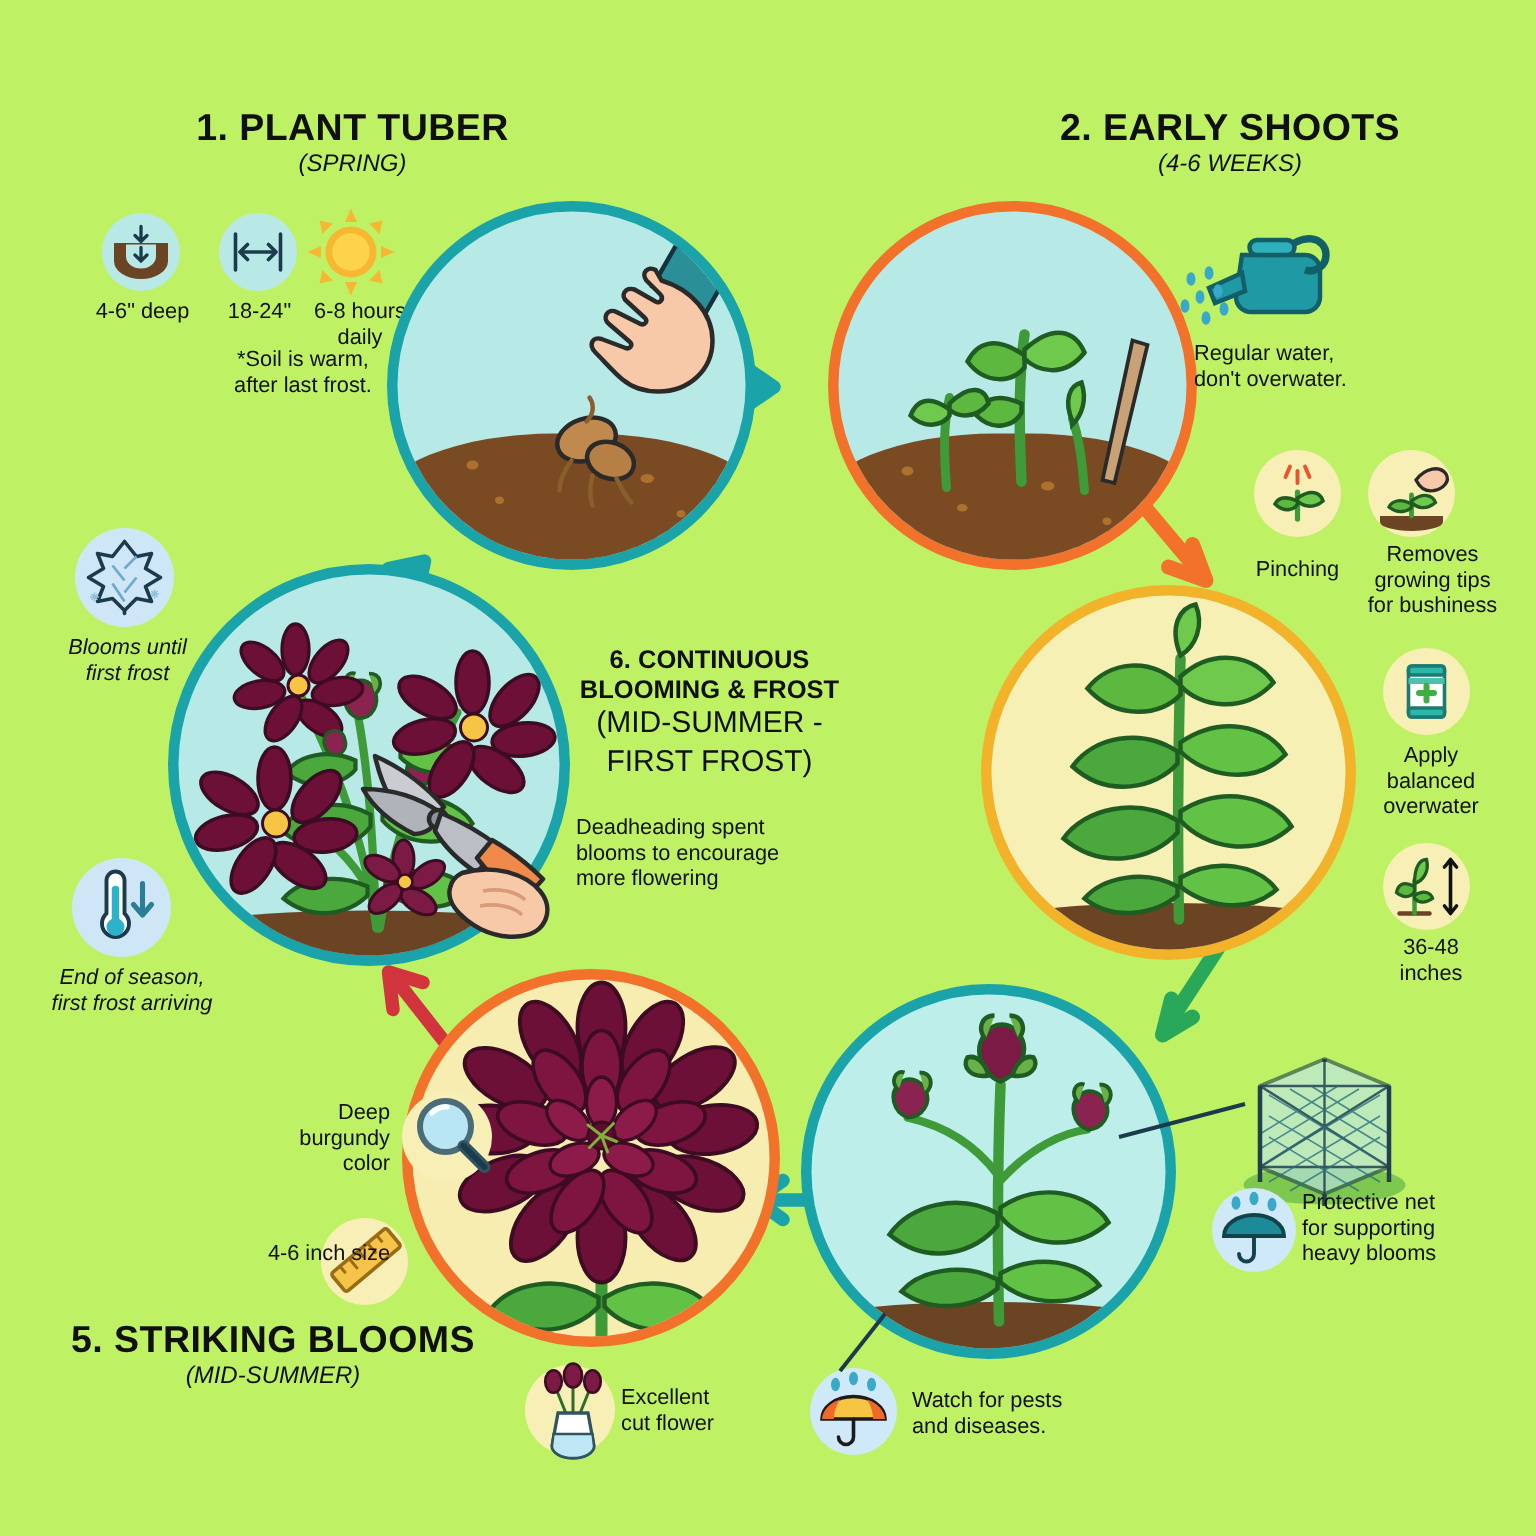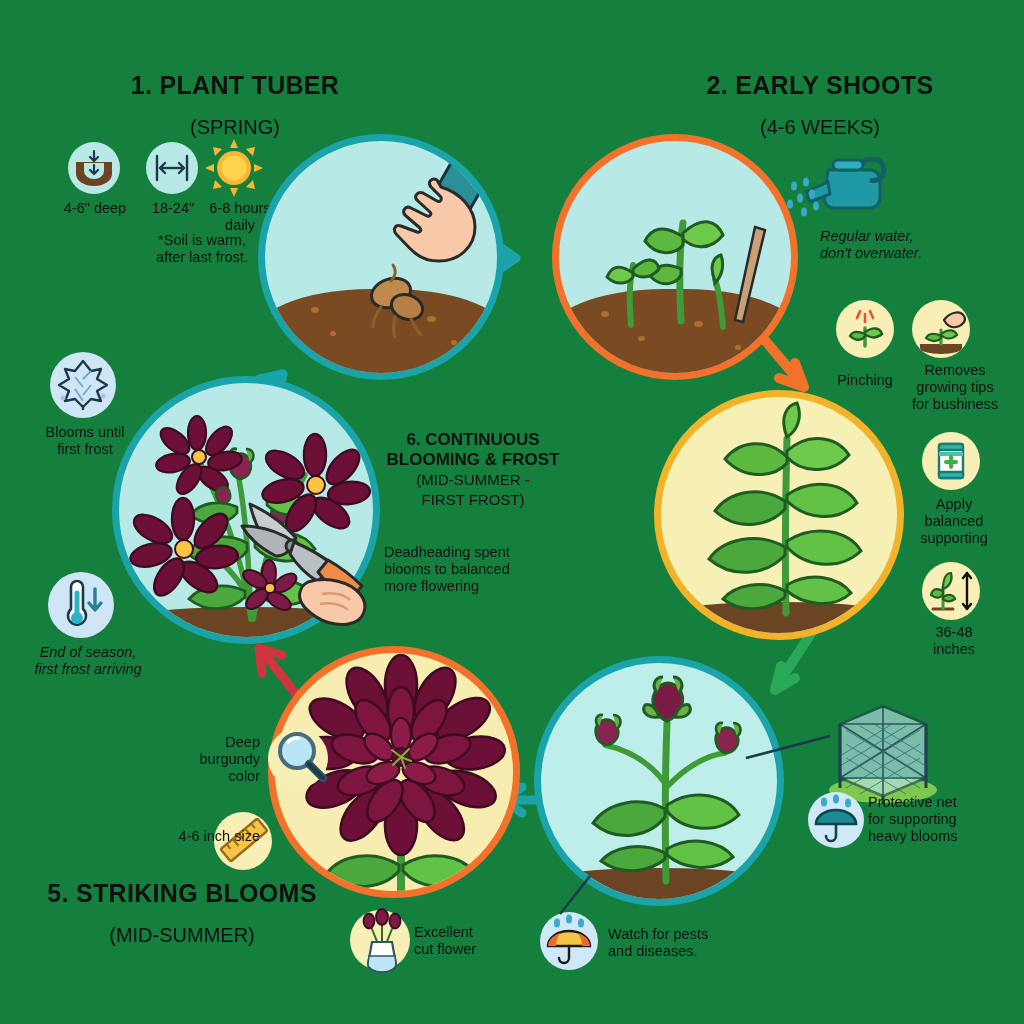--- a/index.html
+++ b/index.html
@@ -1,30 +1,30 @@
 <!DOCTYPE html>
 <html><head>
 <meta charset="utf-8">
 <style>
   html,body{margin:0;padding:0;background:#ffffff;}
   body{width:1024px;height:1024px;overflow:hidden;font-family:"Liberation Sans",sans-serif;}
-  #stage{position:relative;width:1024px;height:1024px;background:#15803d;}
+  #stage{position:relative;width:1024px;height:1024px;background:#bef264;}
 
   
   .abs{position:absolute;}
 
   
   .step-title{position:absolute;text-align:center;color:#101010;}
   .step-title .t1{font-weight:bold;font-size:25px;letter-spacing:.3px;line-height:1.05;white-space:nowrap;}
-  .step-title .t2{font-size:20px;line-height:1.15;margin-top:18px;white-space:nowrap;}
+  .step-title .t2{font-size:16px;line-height:1.15;margin-top:3px;white-space:nowrap;font-style:italic;}
 
   
   .ctr-title{position:absolute;text-align:center;color:#101010;width:200px;}
   .ctr-title .t1{font-weight:bold;font-size:17px;line-height:1.15;}
-  .ctr-title .t2{font-size:15px;line-height:1.18;margin-top:2px;}
+  .ctr-title .t2{font-size:20px;line-height:1.18;margin-top:2px;}
 
   
   .circle{position:absolute;border-radius:50%;box-sizing:border-box;overflow:hidden;}
   .c-teal{border:7px solid #1aa3a8;background:#b7eae6;}
   .c-orange{border:7px solid #f2722b;background:#b7eae6;}
   .c-yellow{border:7px solid #f2b32b;background:#f6f0b4;}
   .c-teal2{border:7px solid #1aa3a8;background:#bdeeea;}
   .c-orange2{border:7px solid #f2722b;background:#f8edb0;}
 
   .soil{position:absolute;left:-6%;width:112%;bottom:-4%;height:34%;background:#7a4a22;border-radius:48% 48% 0 0;}
@@ -195,21 +195,21 @@
         <ellipse cx="12" cy="44" rx="3" ry="4.5"></ellipse>
           <ellipse cx="24" cy="40" rx="3" ry="4.5"></ellipse>
         <ellipse cx="18" cy="56" rx="3" ry="4.5"></ellipse>
           <ellipse cx="30" cy="52" rx="3" ry="4.5"></ellipse>
         <ellipse cx="8" cy="62" rx="3" ry="4.5"></ellipse>
           <ellipse cx="22" cy="70" rx="3" ry="4.5"></ellipse>
         <ellipse cx="34" cy="64" rx="3" ry="4.5"></ellipse>
       </g>
     </svg>
   </div>
-  <div class="note" style="left:820px;top:228px;width:190px;font-style:italic;">
+  <div class="note" style="left:796px;top:228px;width:190px;">
     <span>Regular water,</span><br>
     <span>don't overwater.</span>
   </div>
 
   <div class="bub bub-yellow" style="left:836px;top:300px;width:58px;height:58px;">
     <svg width="46" height="46" viewBox="0 0 46 46">
       <path d="M23 40 v-18" stroke="#3f9a38" stroke-width="3.5" stroke-linecap="round"></path>
       <path d="M23 28 C14 24 10 26 8 30 C14 36 21 34 23 30z" fill="#5cb83f" stroke="#1f5c22" stroke-width="2.4"></path>
       <path d="M23 26 C32 20 38 22 40 28 C33 34 26 31 23 28z" fill="#6ec94c" stroke="#1f5c22" stroke-width="2.4"></path>
       <path d="M23 16 v-8 M15 12 l3 -7 M31 12 l-3 -7" stroke="#e8542f" stroke-width="2.6" stroke-linecap="round"></path>
@@ -237,21 +237,21 @@
       <rect x="10" y="6" width="24" height="34" rx="3" fill="#fff" stroke="#1c7a73" stroke-width="2.4"></rect>
       <rect x="10" y="6" width="24" height="6" rx="2" fill="#2bb8a8" stroke="#1c7a73" stroke-width="2.4"></rect>
       <rect x="10" y="14" width="24" height="4" fill="#4bc2ad"></rect>
       <rect x="10" y="34" width="24" height="6" rx="2" fill="#2bb8a8" stroke="#1c7a73" stroke-width="2.4"></rect>
       <path d="M22 19 v10 M17 24 h10" stroke="#3fae45" stroke-width="4" stroke-linecap="round"></path>
     </svg>
   </div>
   <div class="note c" style="left:908px;top:496px;width:92px;">
     <span>Apply</span><br>
     <span>balanced</span><br>
-    <span>supporting</span>
+    <span>overwater</span>
   </div>
 
   <div class="bub bub-yellow" style="left:922px;top:562px;width:58px;height:58px;">
     <svg width="48" height="48" viewBox="0 0 48 48">
       <path d="M6 42 h20" stroke="#6b4423" stroke-width="3" stroke-linecap="round"></path>
       <path d="M16 42 v-22" stroke="#3f9a38" stroke-width="3" stroke-linecap="round"></path>
       <path d="M16 24 C8 20 5 23 4 28 C10 33 15 30 16 27z" fill="#5cb83f" stroke="#1f5c22" stroke-width="2.2"></path>
       <path d="M16 22 C16 10 20 6 24 6 C26 14 22 20 16 22z" fill="#6ec94c" stroke="#1f5c22" stroke-width="2.2"></path>
       <path d="M16 30 C22 26 27 28 28 32 C22 36 18 34 16 32z" fill="#5cb83f" stroke="#1f5c22" stroke-width="2.2"></path>
       <path d="M40 6 v36 M36 11 l4 -5 4 5 M36 37 l4 5 4 -5" stroke="#111" stroke-width="2.4" fill="none" stroke-linecap="round" stroke-linejoin="round"></path>
@@ -557,37 +557,37 @@
   </svg>
 
   <div class="ctr-title" style="left:368px;top:430px;width:210px;">
     <div class="t1">6. CONTINUOUS</div>
     <div class="t1">BLOOMING &amp; FROST</div>
     <div class="t2">(MID-SUMMER -</div>
     <div class="t2">FIRST FROST)</div>
   </div>
   <div class="note" style="left:384px;top:544px;width:170px;">
     <span>Deadheading spent</span><br>
-    <span>blooms to balanced</span><br>
+    <span>blooms to encourage</span><br>
     <span>more flowering</span>
   </div>
 
   <div class="bub bub-blue" style="left:50px;top:352px;width:66px;height:66px;">
     <svg width="56" height="56" viewBox="0 0 56 56">
       <path d="M28 52 L28 26" stroke="#1b3a4b" stroke-width="2.4" stroke-linecap="round"></path>
       <path d="M28 4 L36 14 L46 12 L42 22 L52 28 L42 34 L46 44 L36 42 L28 50
                L20 42 L10 44 L14 34 L4 28 L14 22 L10 12 L20 14 z" fill="#cfe6f7" stroke="#1b3a4b" stroke-width="2.4" stroke-linejoin="round"></path>
       <path d="M28 44 L20 32 M28 38 L36 28 M28 30 L20 20 M28 22 L36 14" stroke="#6fa8c8" stroke-width="1.8" fill="none"></path>
       <g fill="#ffffff" stroke="#8fc0dc" stroke-width="1">
         <path d="M8 38 l0 6 M5 41 l6 0 M6 39 l4 4 M10 39 l-4 4"></path>
         <path d="M48 36 l0 6 M45 39 l6 0 M46 37 l4 4 M50 37 l-4 4"></path>
       </g>
     </svg>
   </div>
-  <div class="note c" style="left:22px;top:424px;width:126px;">
+  <div class="note c" style="left:22px;top:424px;width:126px;font-style:italic;">
     <span>Blooms until</span><br>
     <span>first frost</span>
   </div>
 
   <div class="bub bub-blue" style="left:48px;top:572px;width:66px;height:66px;">
     <svg width="56" height="56" viewBox="0 0 56 56">
       <path d="M18 10 a6 6 0 0 1 12 0 v22 a9 9 0 1 1 -12 0z" fill="#ffffff" stroke="#1b3a4b" stroke-width="2.6"></path>
       <path d="M24 16 v20" stroke="#2db3c9" stroke-width="5" stroke-linecap="round"></path>
       <circle cx="24" cy="41" r="6" fill="#2db3c9"></circle>
       <path d="M42 12 v20 M36 26 l6 7 6 -7" stroke="#2a7f96" stroke-width="3.4" fill="none" stroke-linecap="round" stroke-linejoin="round"></path>

